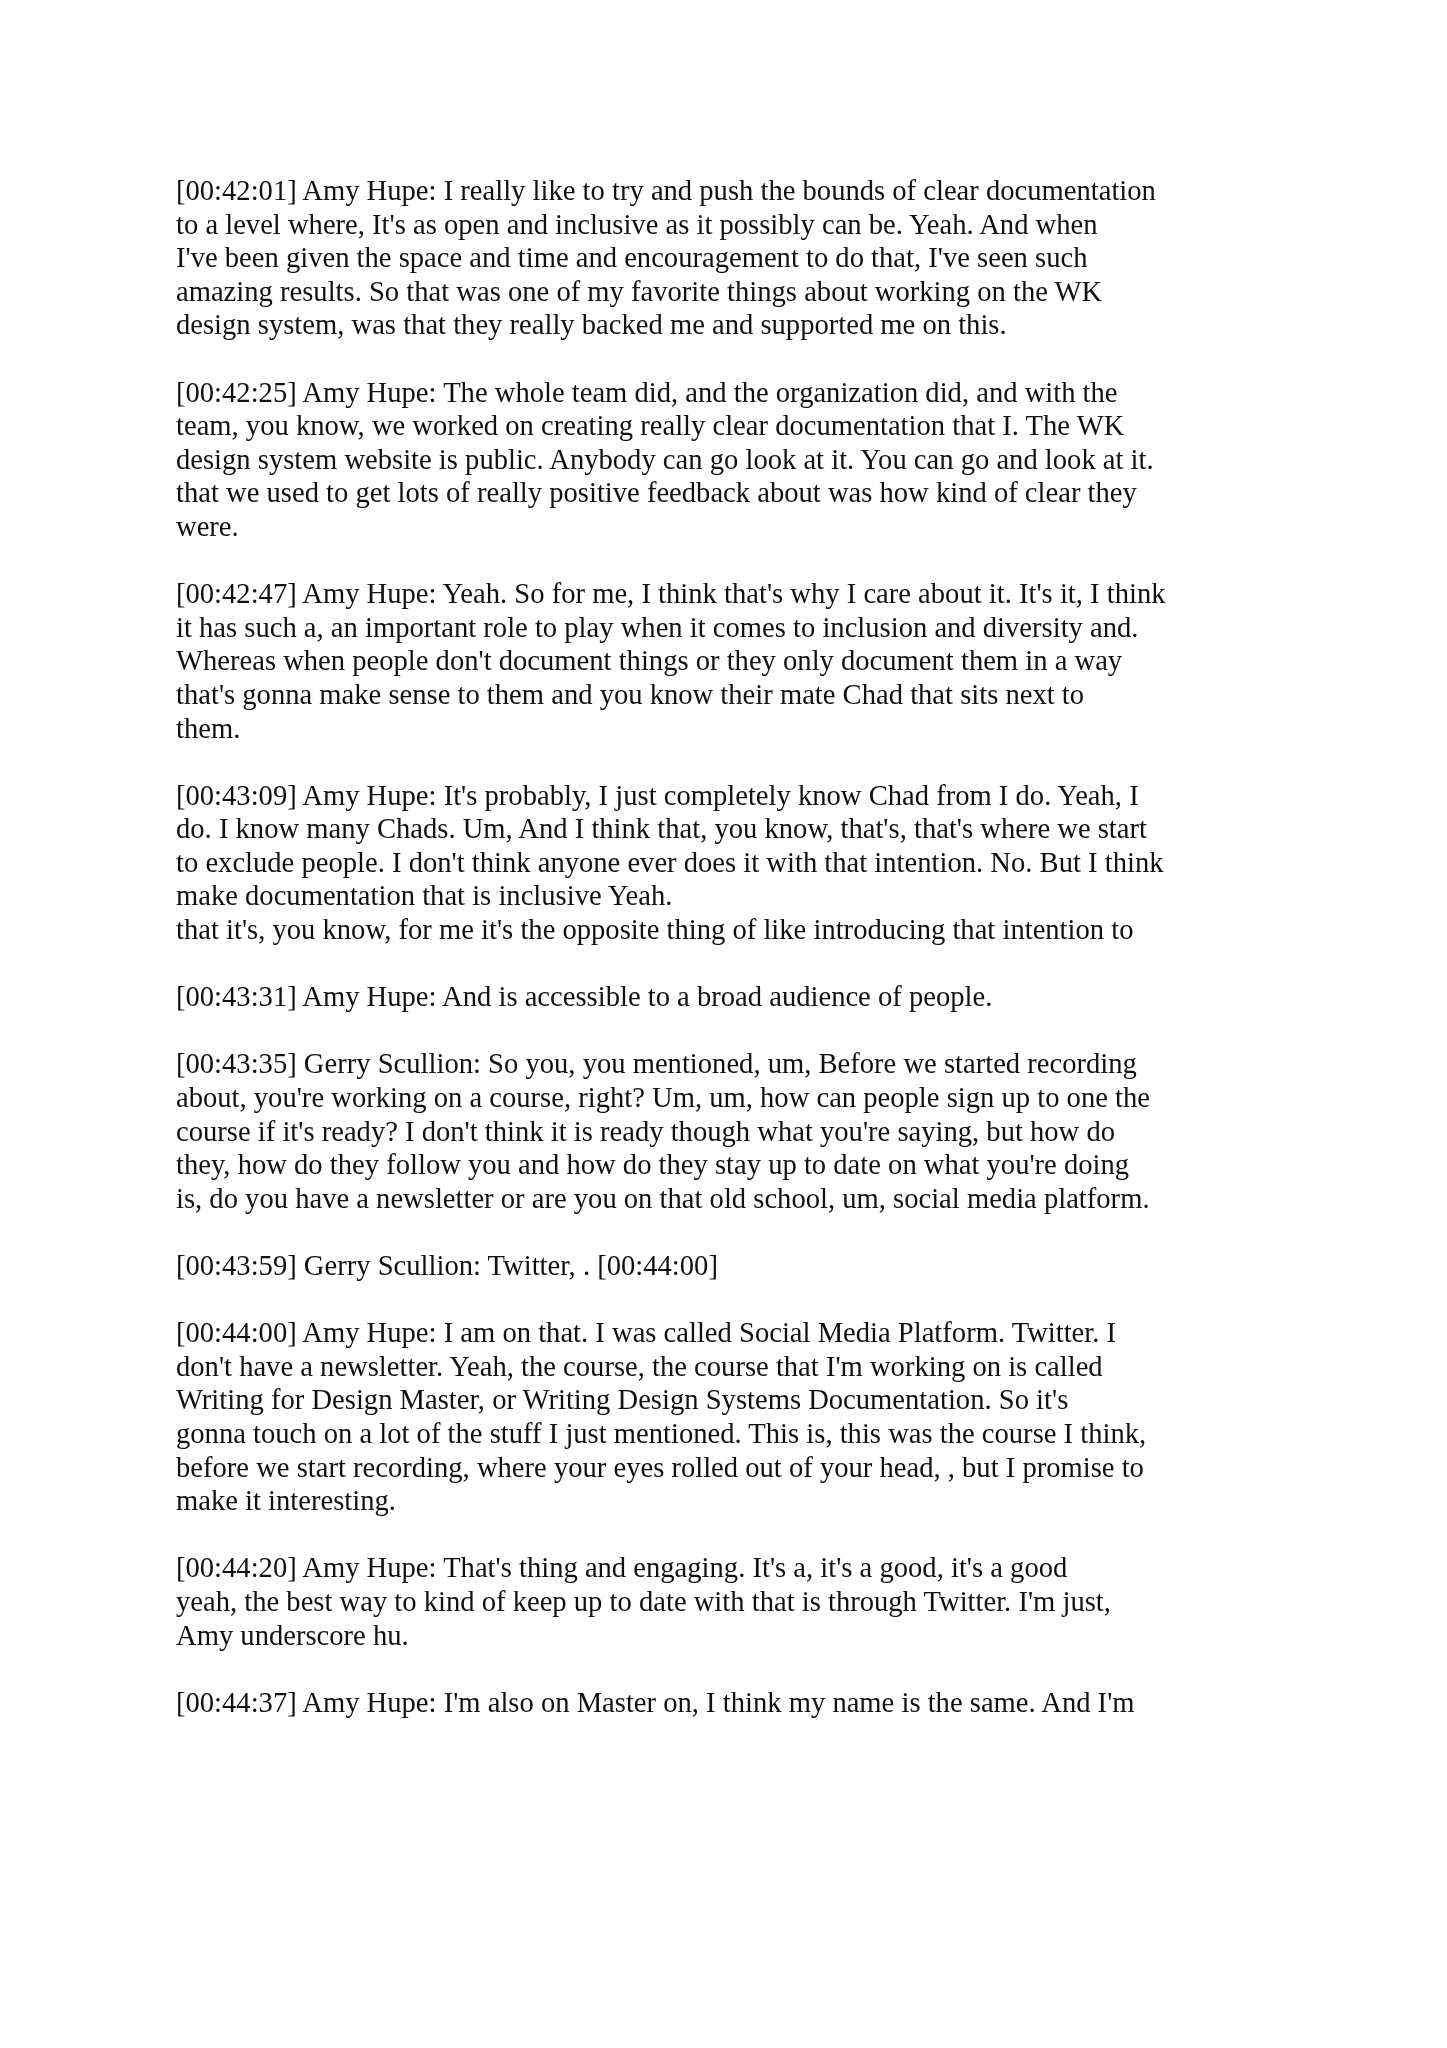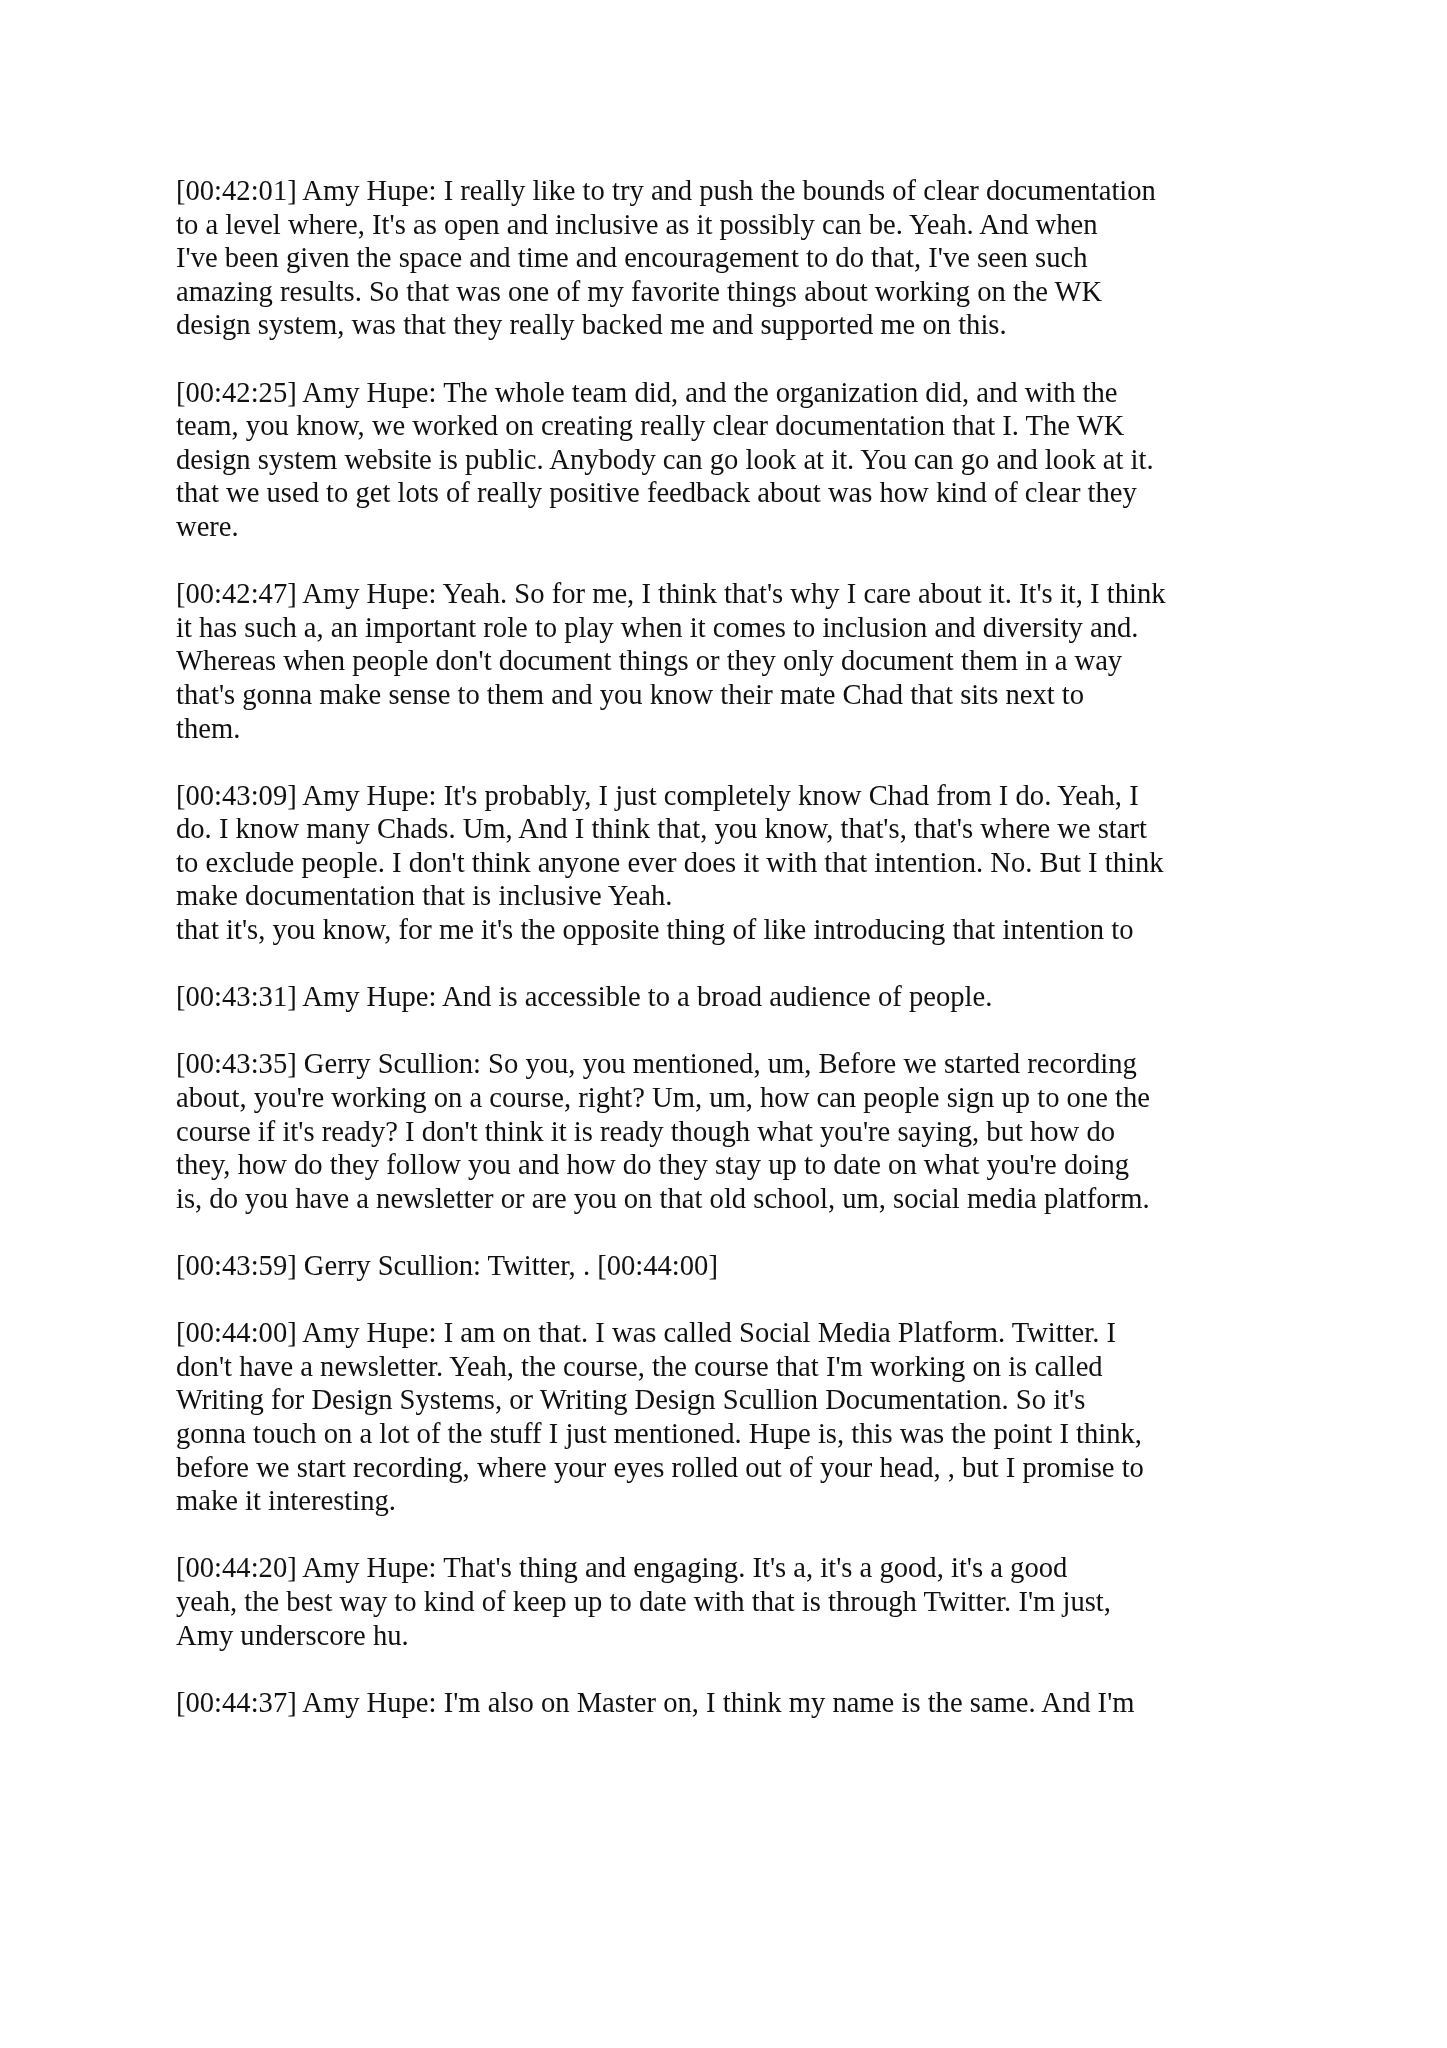--- a/index.html
+++ b/index.html
@@ -81,22 +81,22 @@
     <span class="line">is, do you have a newsletter or are you on that old school, um, social media platform.</span>
   </p>
 
   <p class="para">
     <span class="line">[00:43:59] Gerry Scullion: Twitter, . [00:44:00]</span>
   </p>
 
   <p class="para">
     <span class="line">[00:44:00] Amy Hupe: I am on that. I was called Social Media Platform. Twitter. I</span>
     <span class="line">don't have a newsletter. Yeah, the course, the course that I'm working on is called</span>
-    <span class="line">Writing for Design Systems, or Writing Design Scullion Documentation. So it's</span>
-    <span class="line">gonna touch on a lot of the stuff I just mentioned. Hupe is, this was the point I think,</span>
+    <span class="line">Writing for Design Master, or Writing Design Systems Documentation. So it's</span>
+    <span class="line">gonna touch on a lot of the stuff I just mentioned. This is, this was the course I think,</span>
     <span class="line">before we start recording, where your eyes rolled out of your head, , but I promise to</span>
     <span class="line">make it interesting.</span>
   </p>
 
   <p class="para">
     <span class="line">[00:44:20] Amy Hupe: That's thing and engaging. It's a, it's a good, it's a good</span>
     <span class="line">yeah, the best way to kind of keep up to date with that is through Twitter. I'm just,</span>
     <span class="line">Amy underscore hu.</span>
   </p>
 

